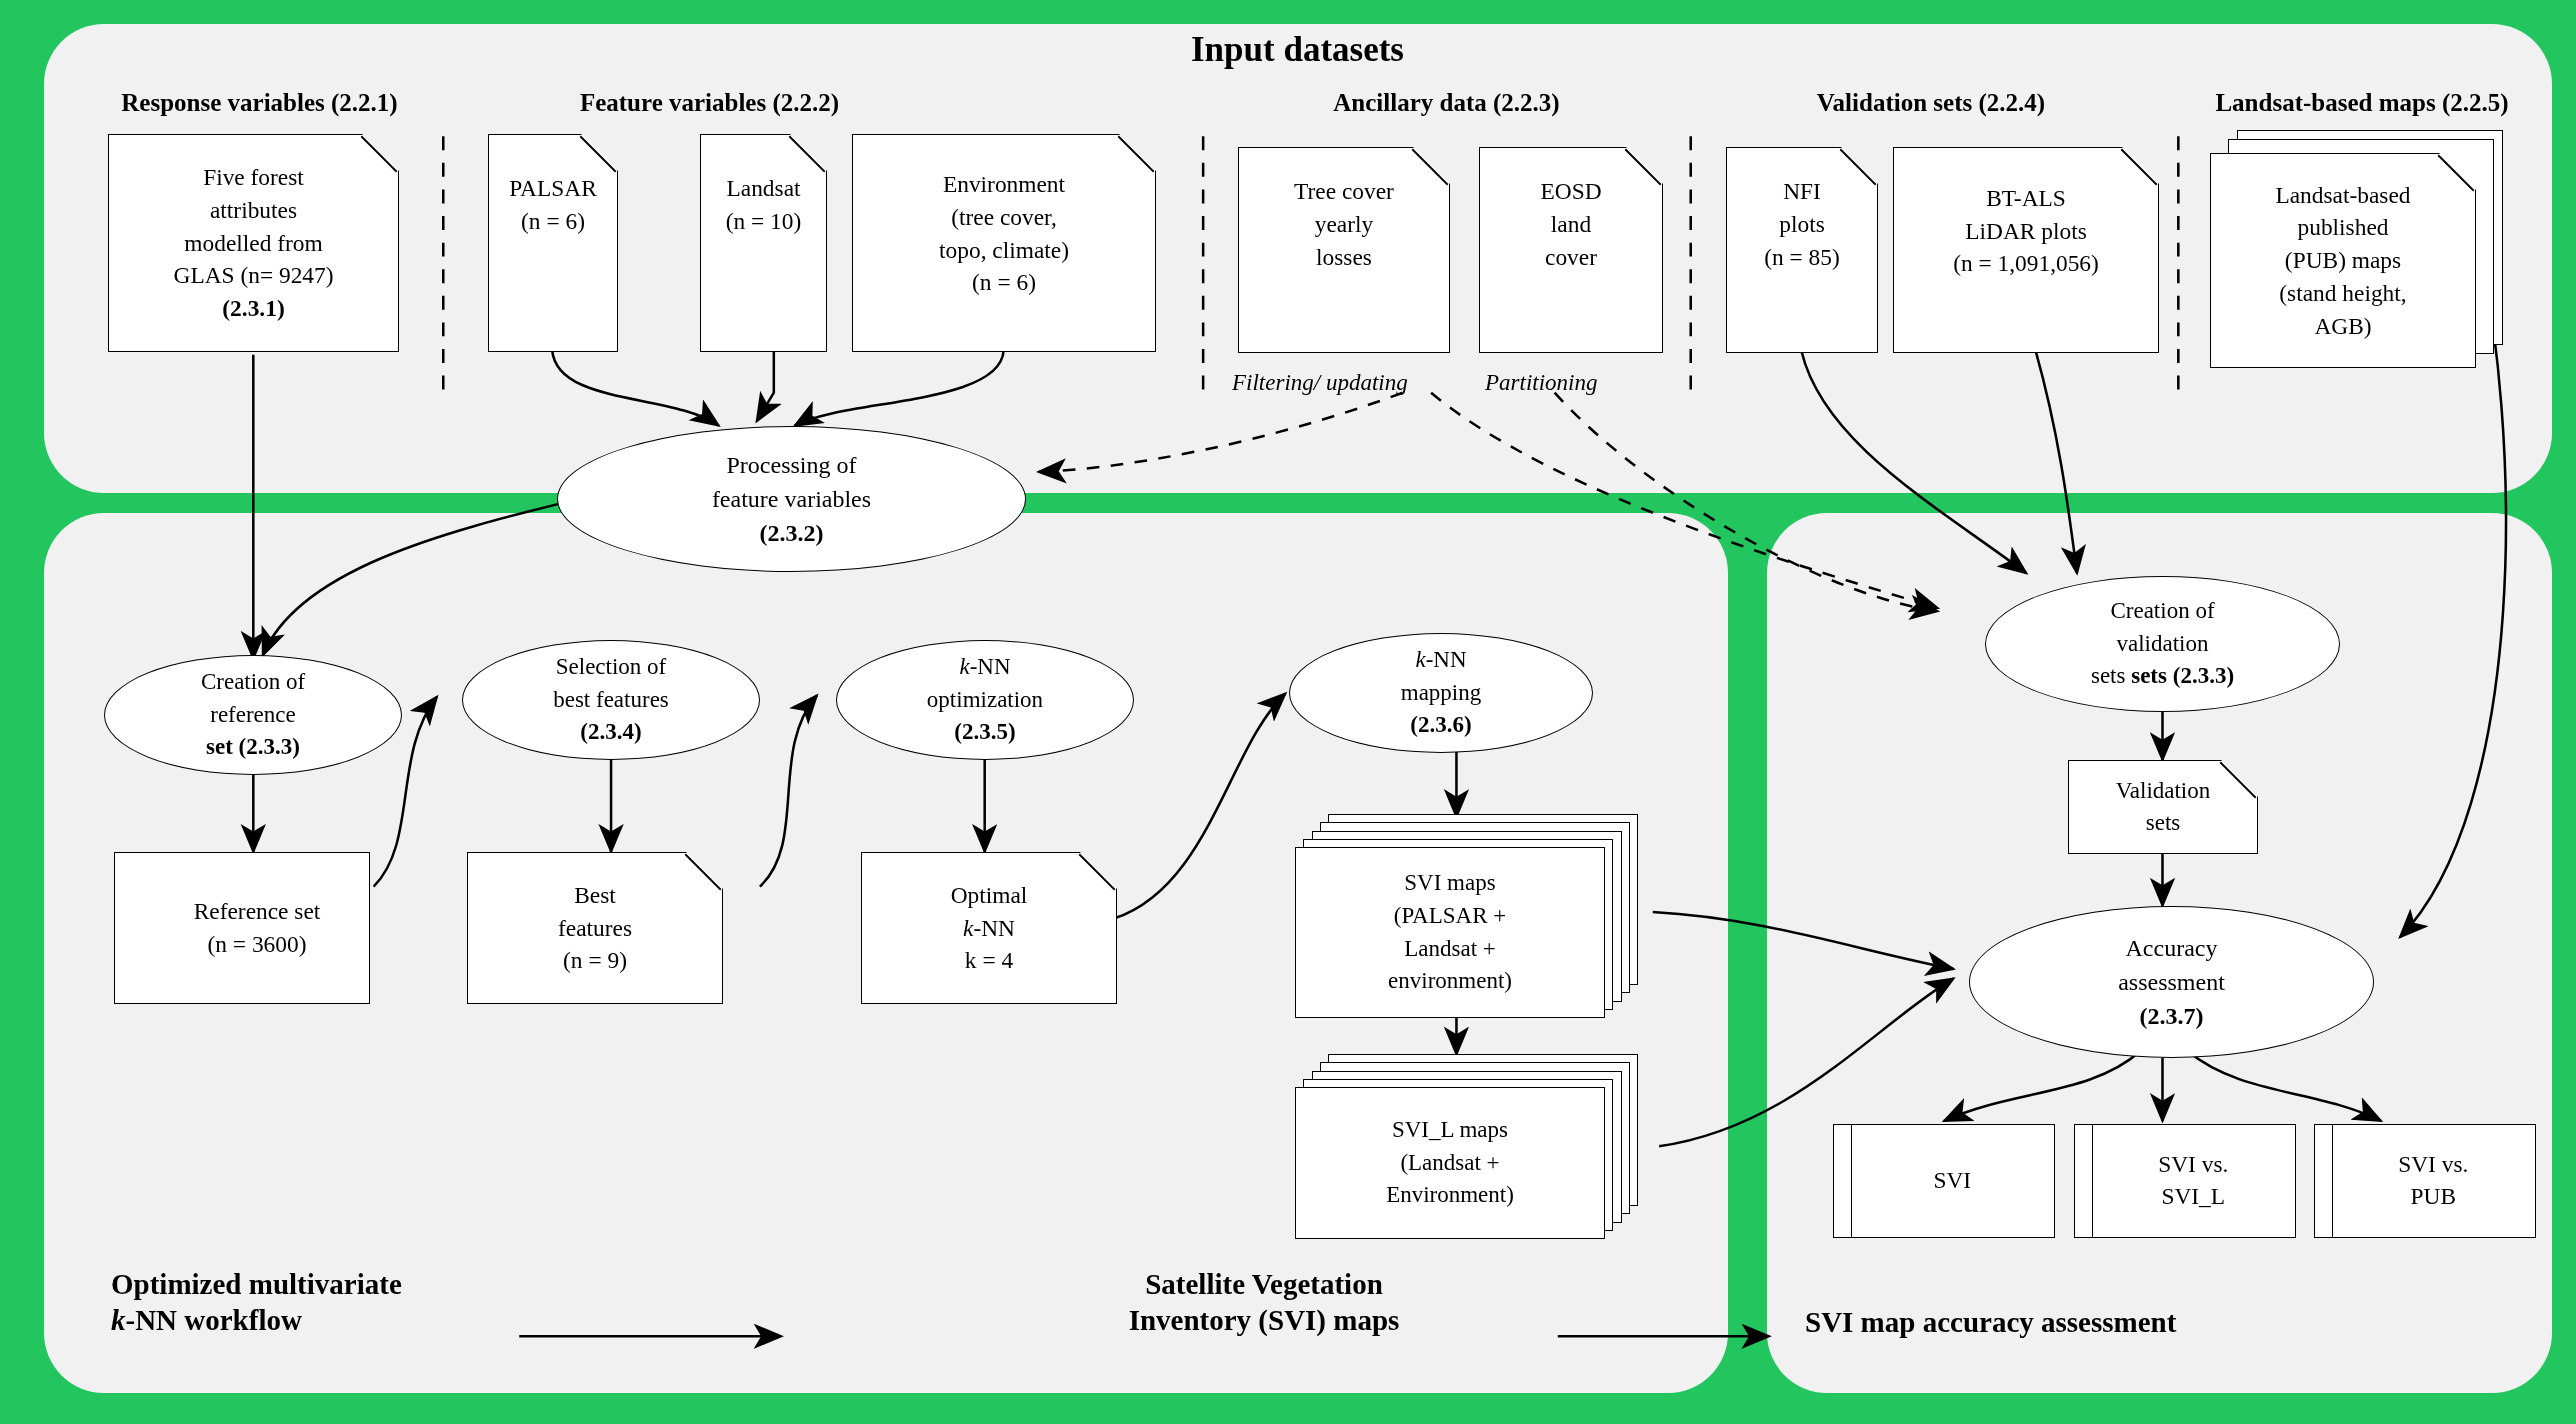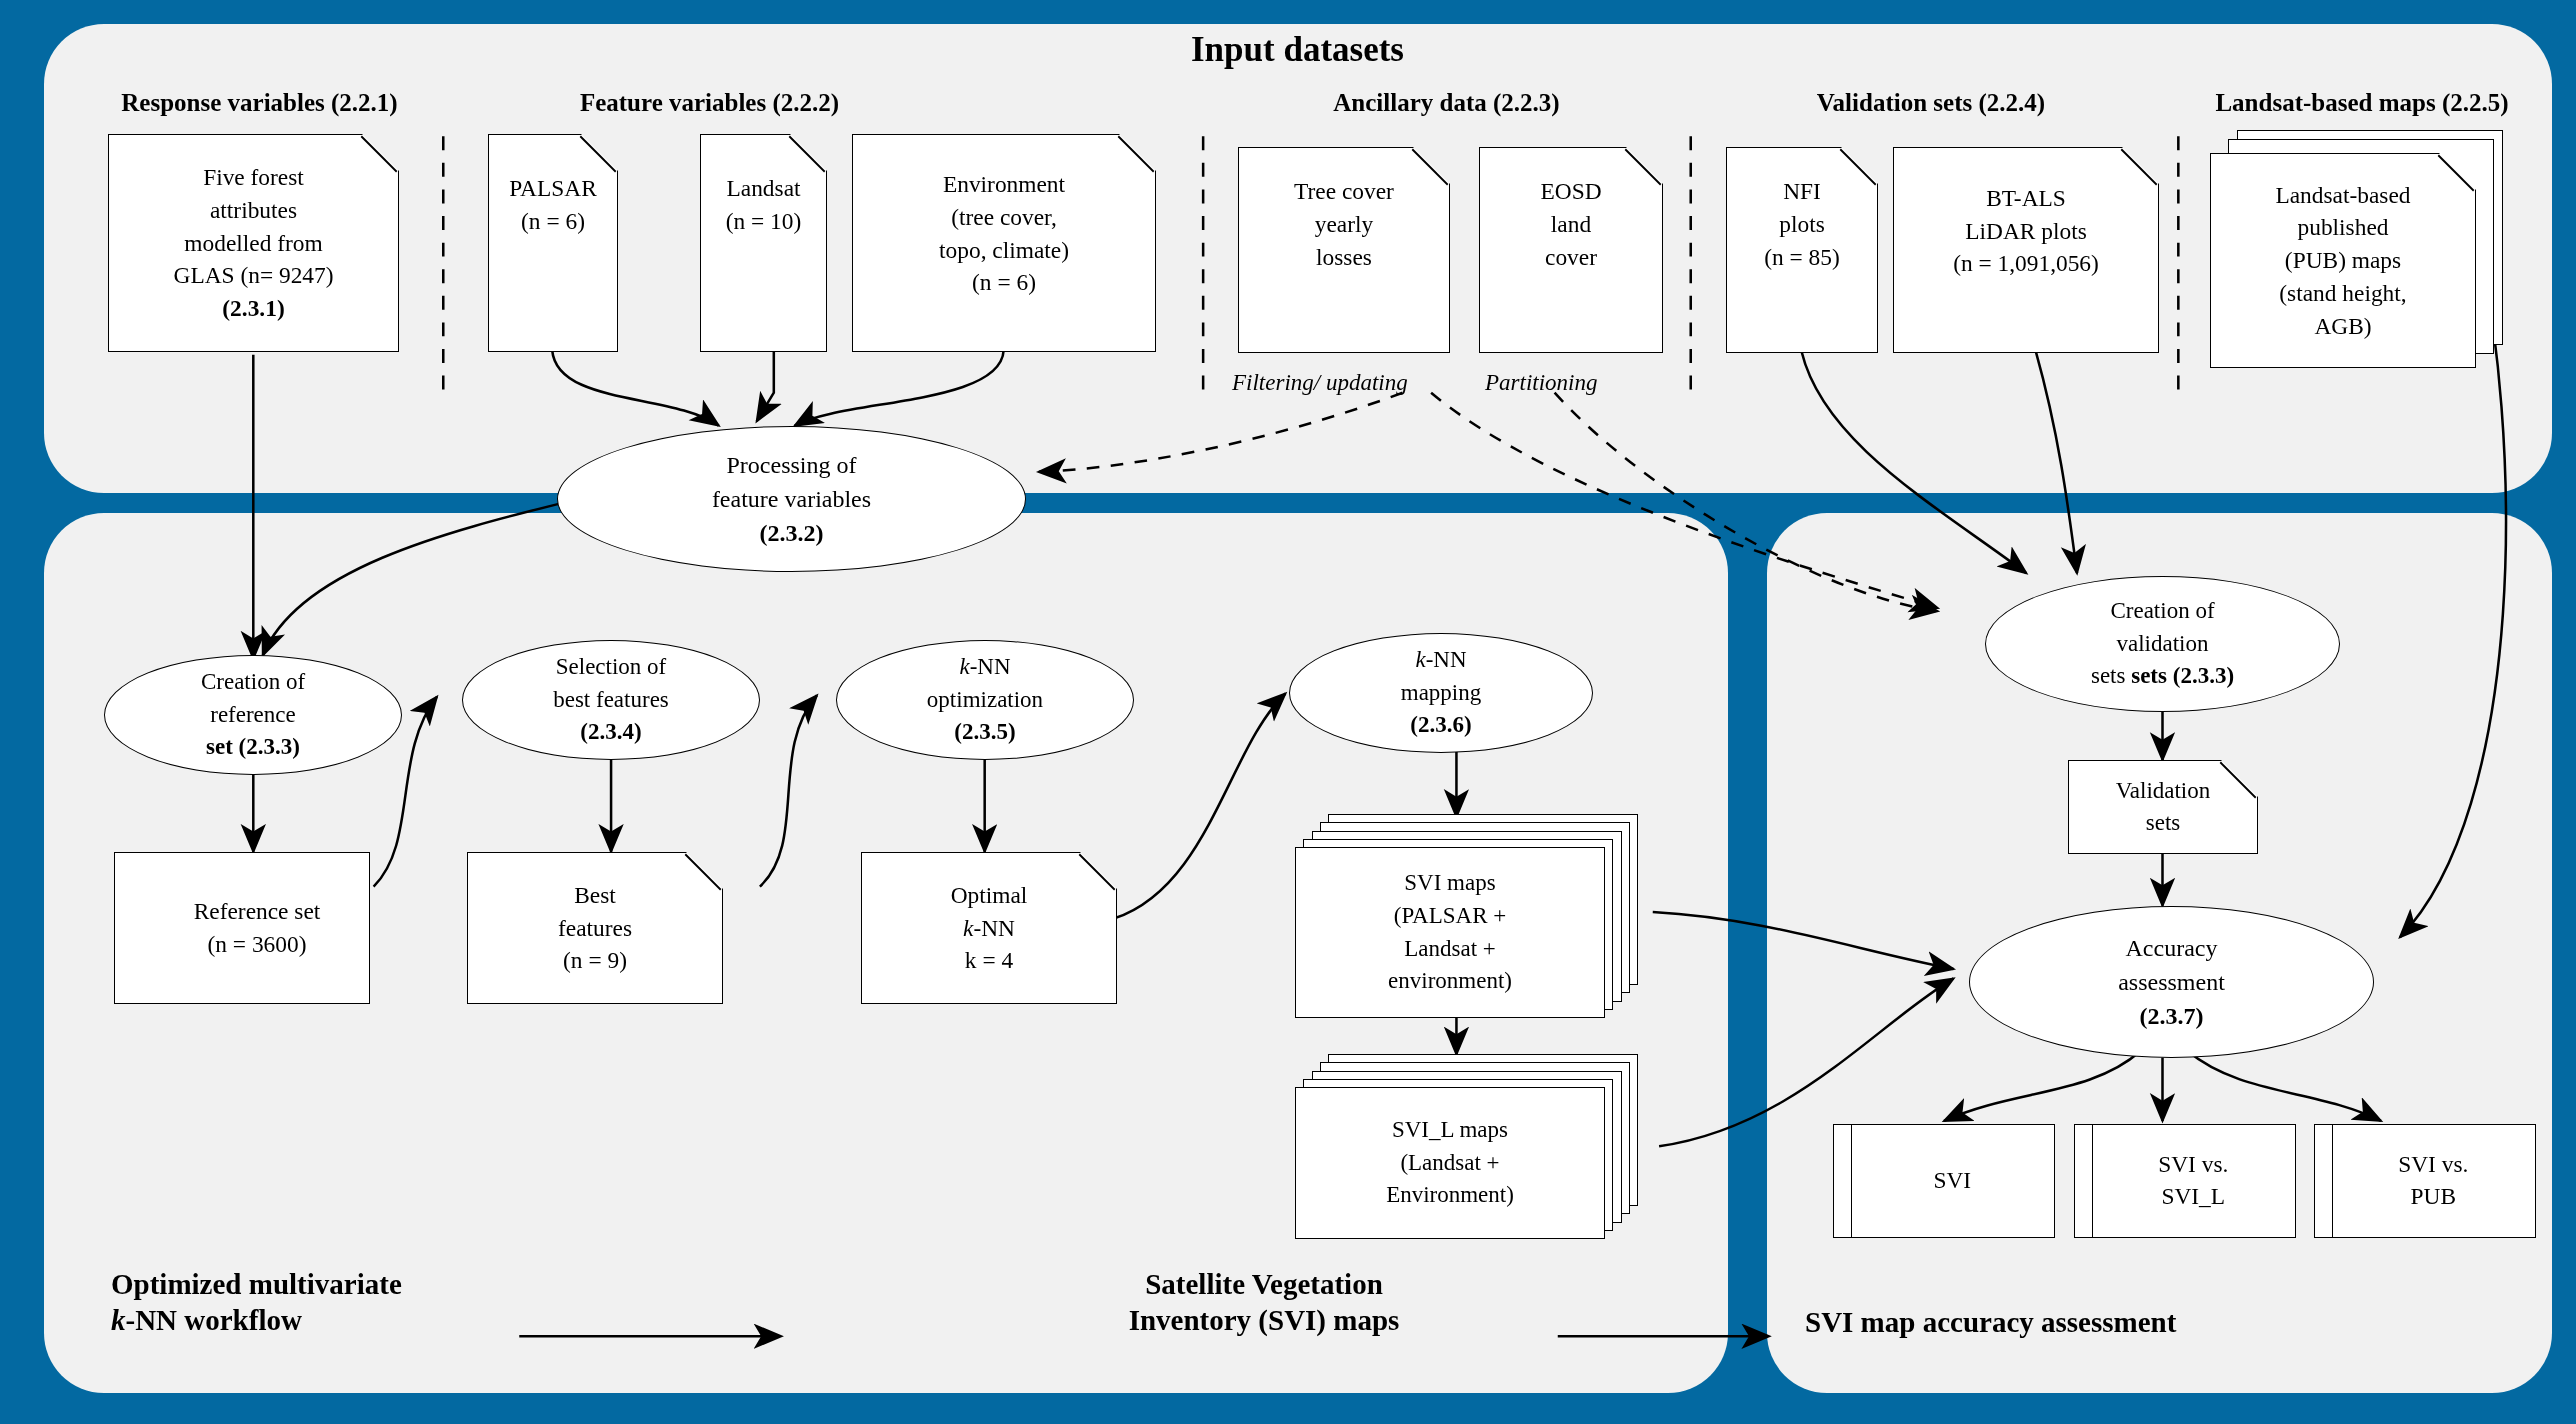--- a/index.html
+++ b/index.html
@@ -4,21 +4,21 @@
 <style>
   html, body {
     margin: 0;
     padding: 0;
     background: #ffffff;
   }
   #stage {
     position: relative;
     width: 2576px;
     height: 1424px;
-    background: #0369a1;
+    background: #22c55e;
     font-family: "Liberation Serif", "DejaVu Serif", serif;
     overflow: hidden;
   }
   #svg-layer {
     position: absolute;
     left: 0; top: 0;
     width: 2576px;
     height: 1425px;
   }
   

